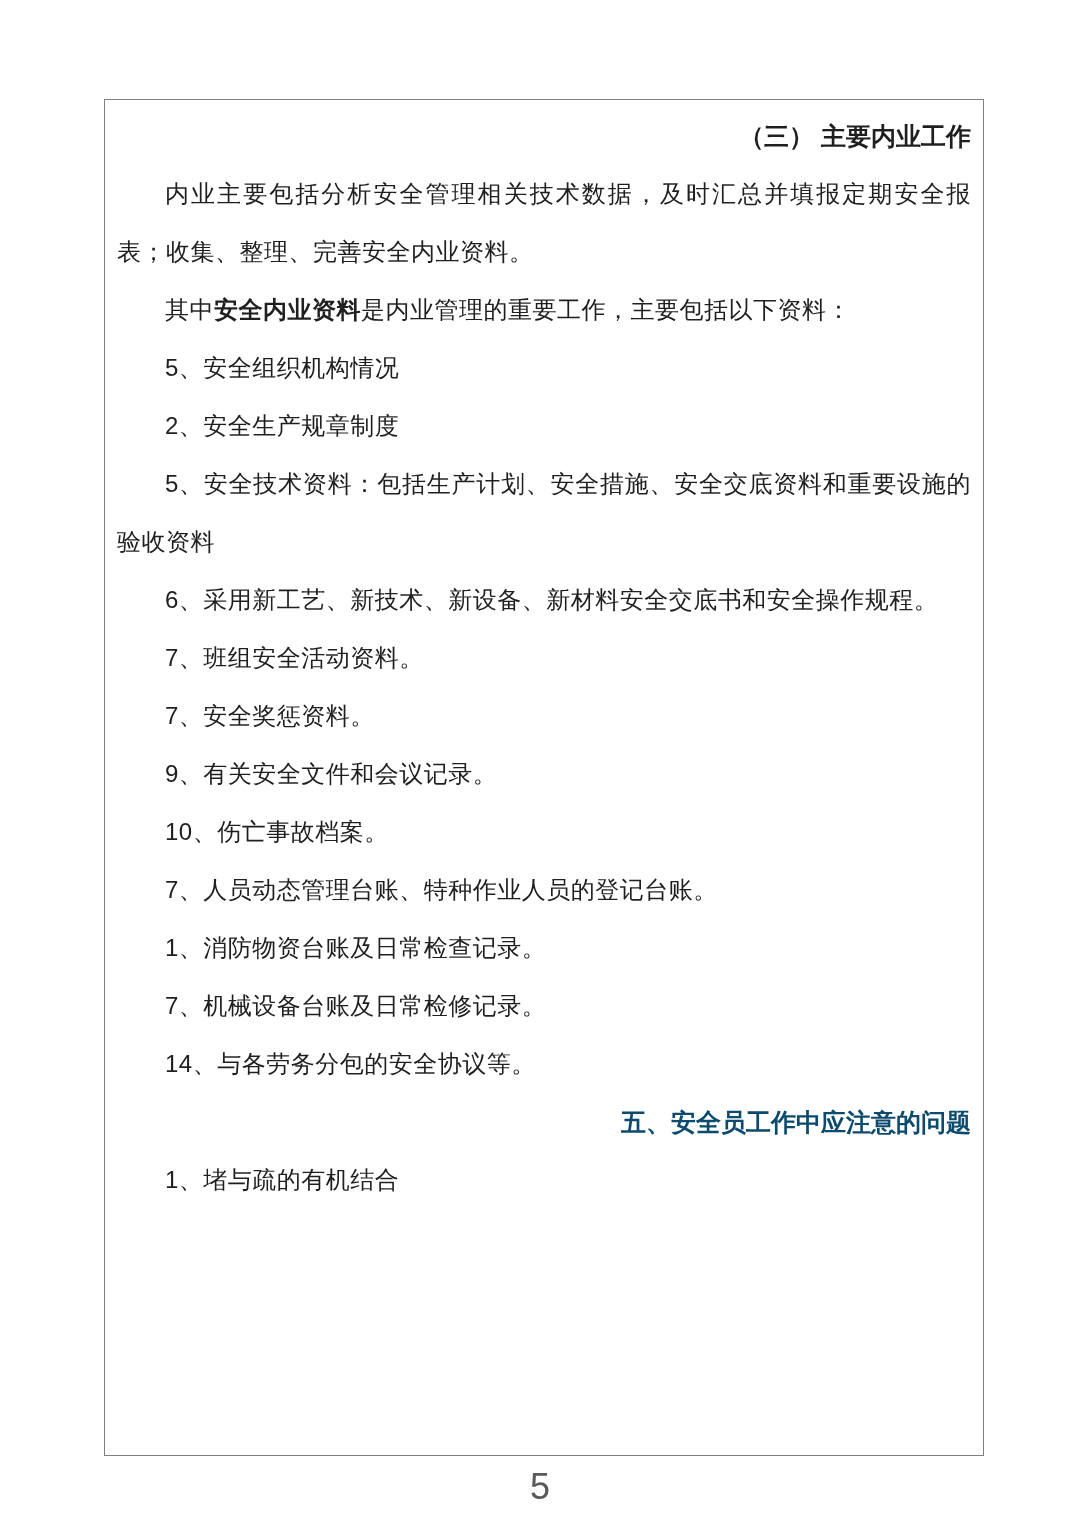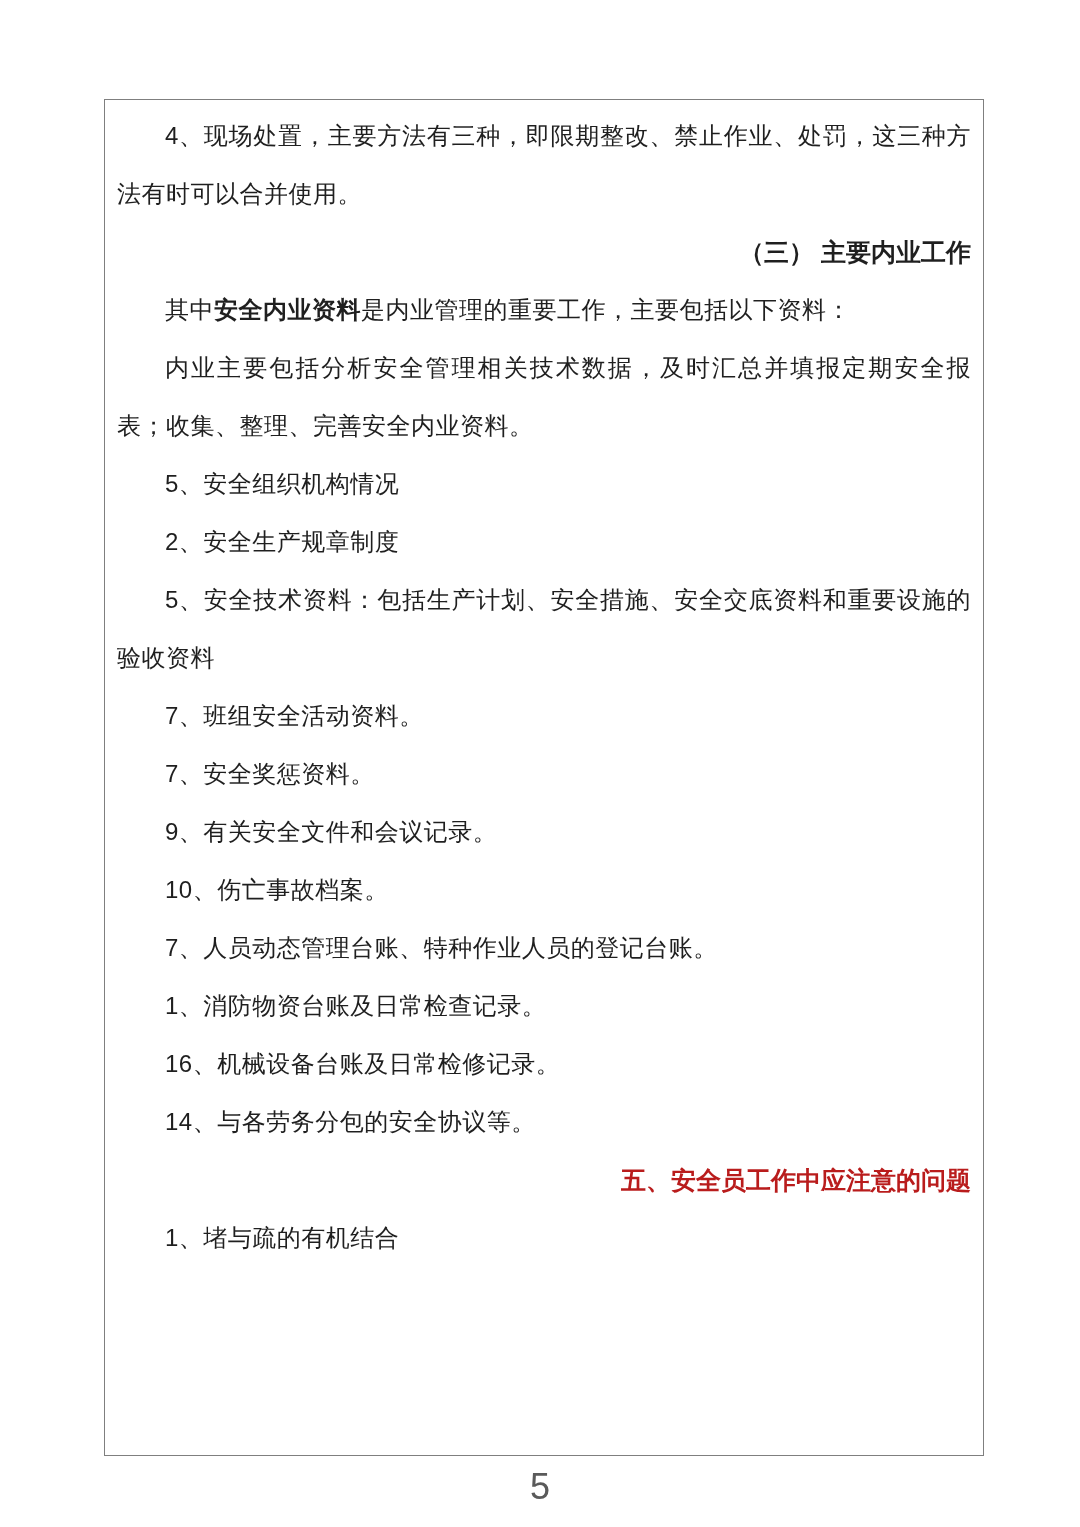--- a/index.html
+++ b/index.html
@@ -31,56 +31,56 @@
   }
   .indent { text-indent: 2em; }
   .heading {
     margin: 0;
     font-size: 25px;
     line-height: 58px;
     font-weight: bold;
     text-align: right;
     text-indent: 0;
   }
-  .heading-red { color: #b91c1c; }
+  .heading-red { color: #0c4a6e; }
   .bold-inline { font-weight: bold; }
   .page-number {
     position: absolute;
     left: 0;
     right: 0;
     bottom: 22px;
     text-align: center;
     font-size: 36px;
     color: #5a5a5a;
     line-height: 1;
   }
 </style>
 </head>
 <body>
 
 <div class="doc-frame">
 
-  <p class="para indent">4、现场处置，主要方法有三种，即限期整改、禁止作业、处罚，这三种方法有时可以合并使用。</p>
 
   <p class="heading">（三） 主要内业工作</p>
 
+  <p class="para indent">内业主要包括分析安全管理相关技术数据，及时汇总并填报定期安全报表；收集、整理、完善安全内业资料。</p>
+
   <p class="para indent"><span>其中</span><span class="bold-inline">安全内业资料</span><span>是内业管理的重要工作，主要包括以下资料：</span></p>
-
-  <p class="para indent">内业主要包括分析安全管理相关技术数据，及时汇总并填报定期安全报表；收集、整理、完善安全内业资料。</p>
 
   <p class="para indent">5、安全组织机构情况</p>
   <p class="para indent">2、安全生产规章制度</p>
   <p class="para indent">5、安全技术资料：包括生产计划、安全措施、安全交底资料和重要设施的验收资料</p>
+  <p class="para indent">6、采用新工艺、新技术、新设备、新材料安全交底书和安全操作规程。</p>
   <p class="para indent">7、班组安全活动资料。</p>
   <p class="para indent">7、安全奖惩资料。</p>
   <p class="para indent">9、有关安全文件和会议记录。</p>
   <p class="para indent">10、伤亡事故档案。</p>
   <p class="para indent">7、人员动态管理台账、特种作业人员的登记台账。</p>
   <p class="para indent">1、消防物资台账及日常检查记录。</p>
-  <p class="para indent">16、机械设备台账及日常检修记录。</p>
+  <p class="para indent">7、机械设备台账及日常检修记录。</p>
   <p class="para indent">14、与各劳务分包的安全协议等。</p>
 
   <p class="heading heading-red">五、安全员工作中应注意的问题</p>
 
   <p class="para indent">1、堵与疏的有机结合</p>
 
 </div>
 
 <div class="page-number">5</div>
 

